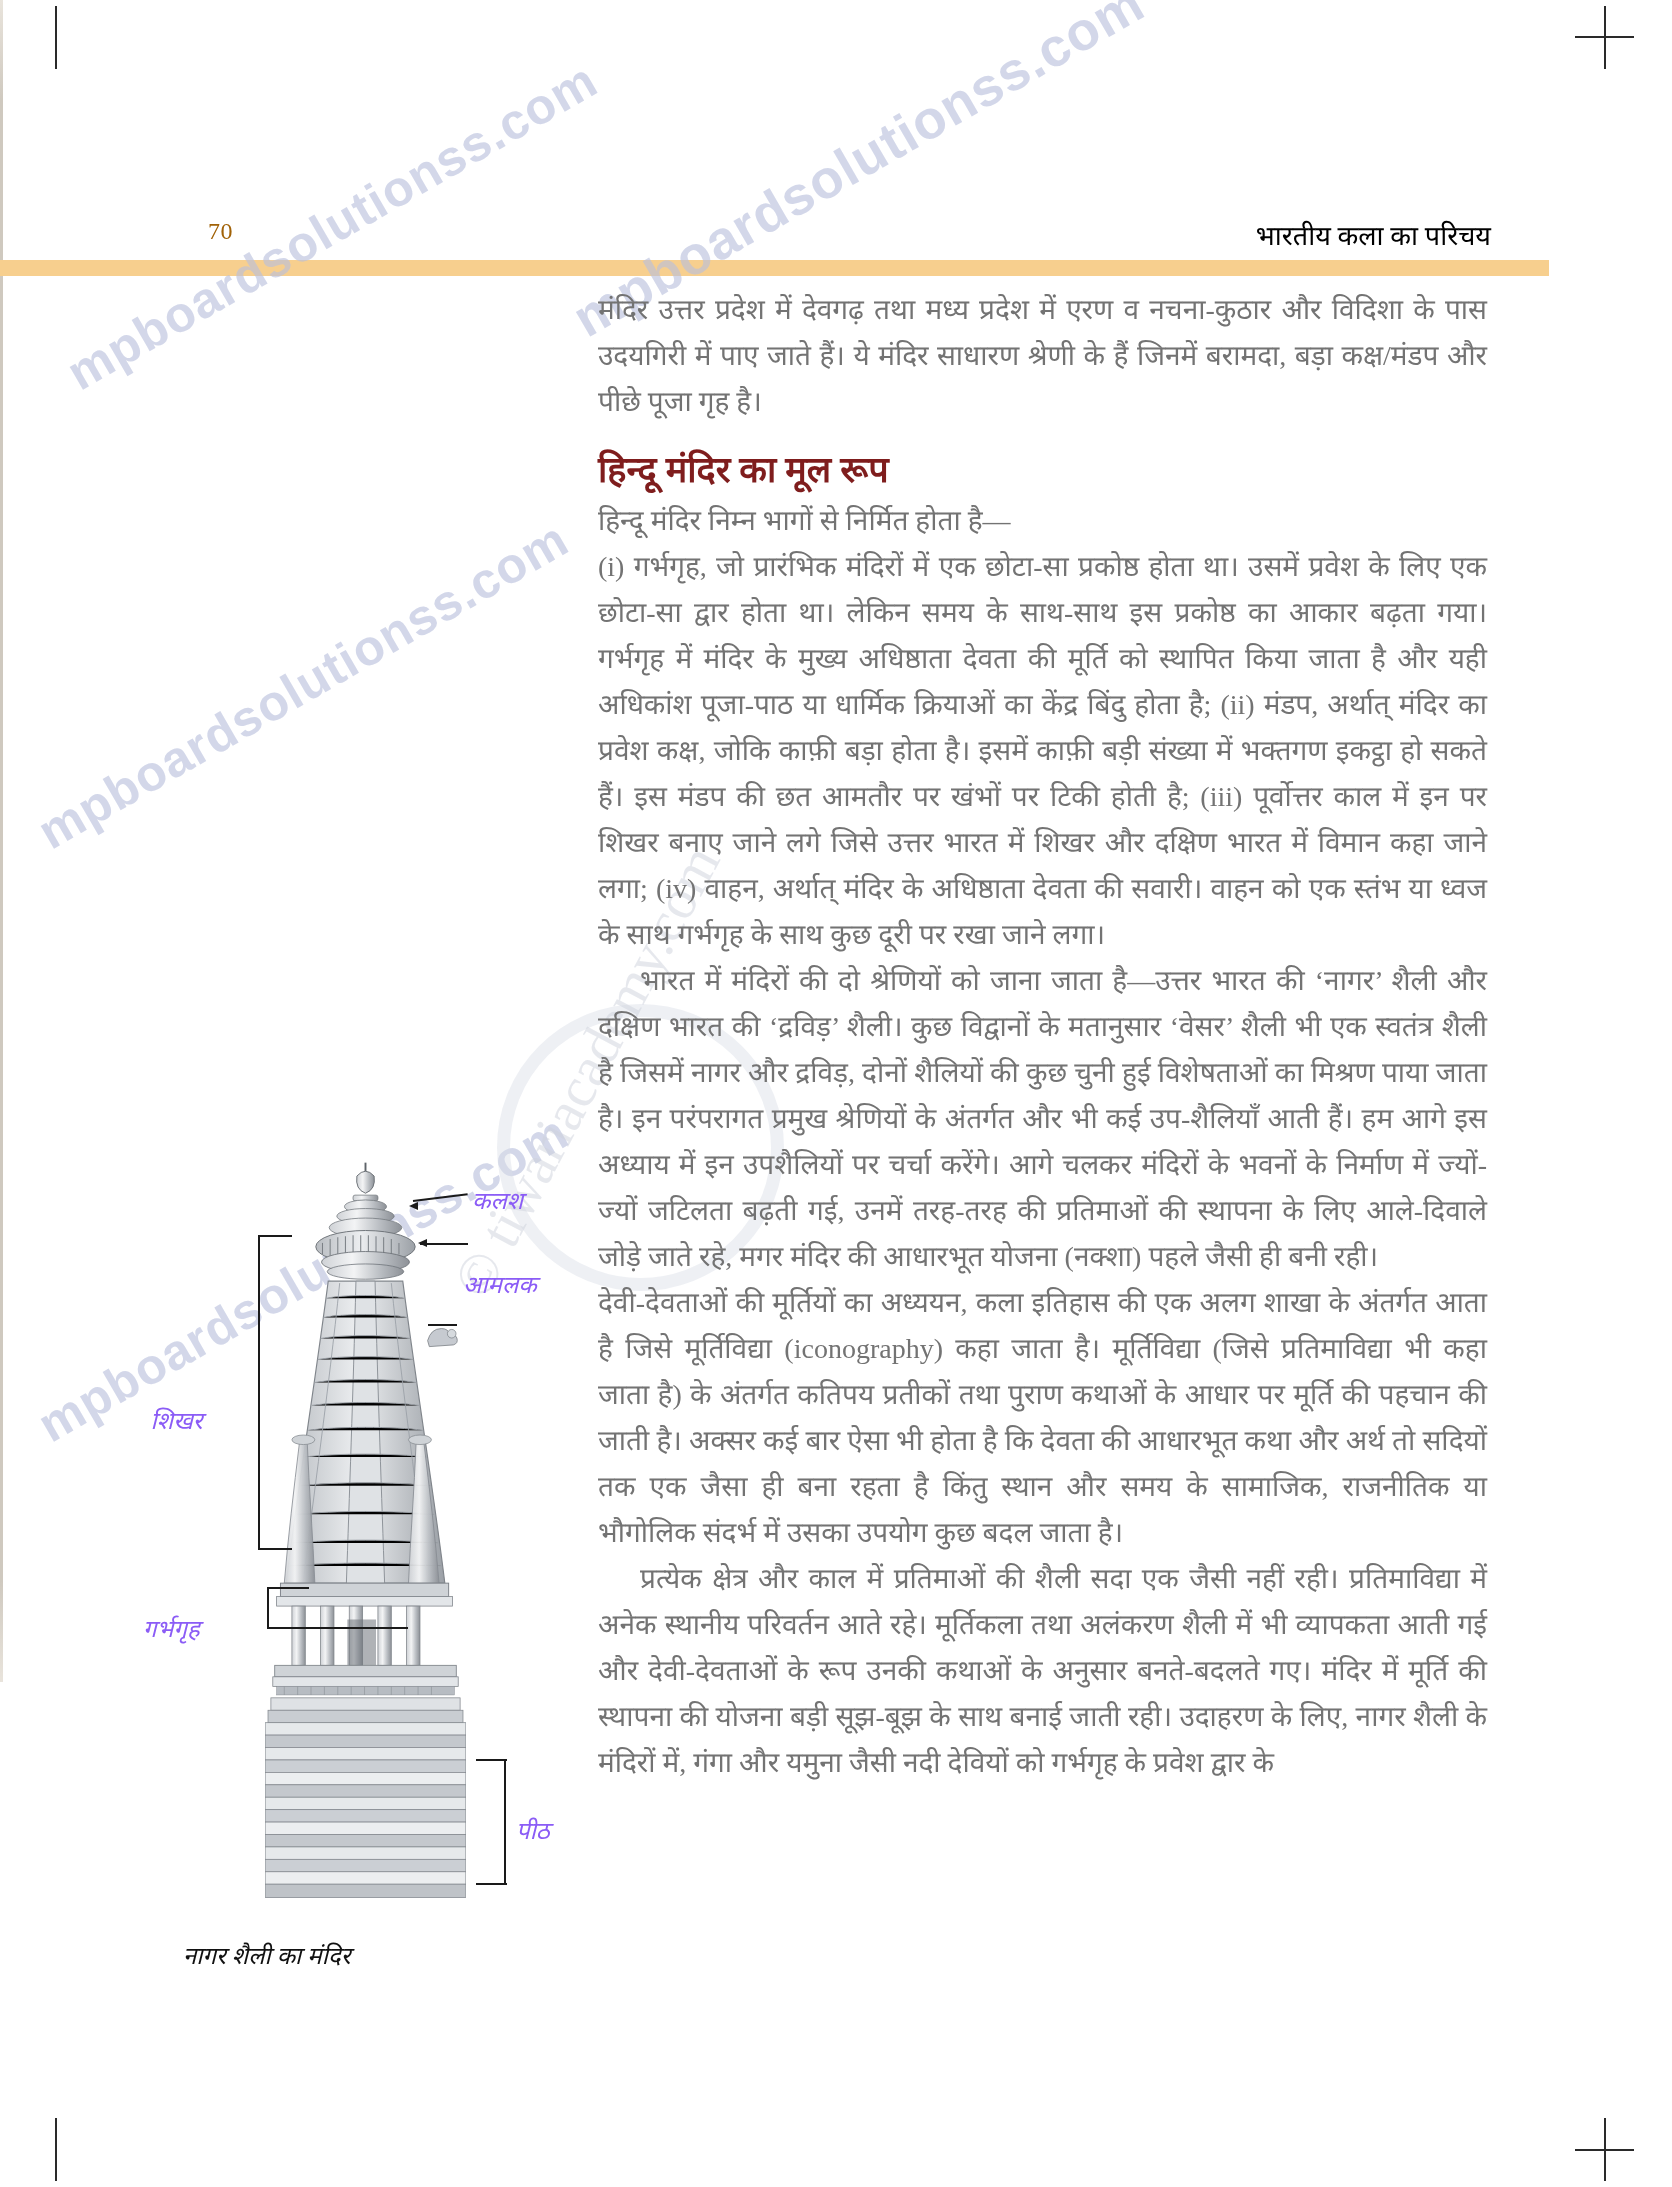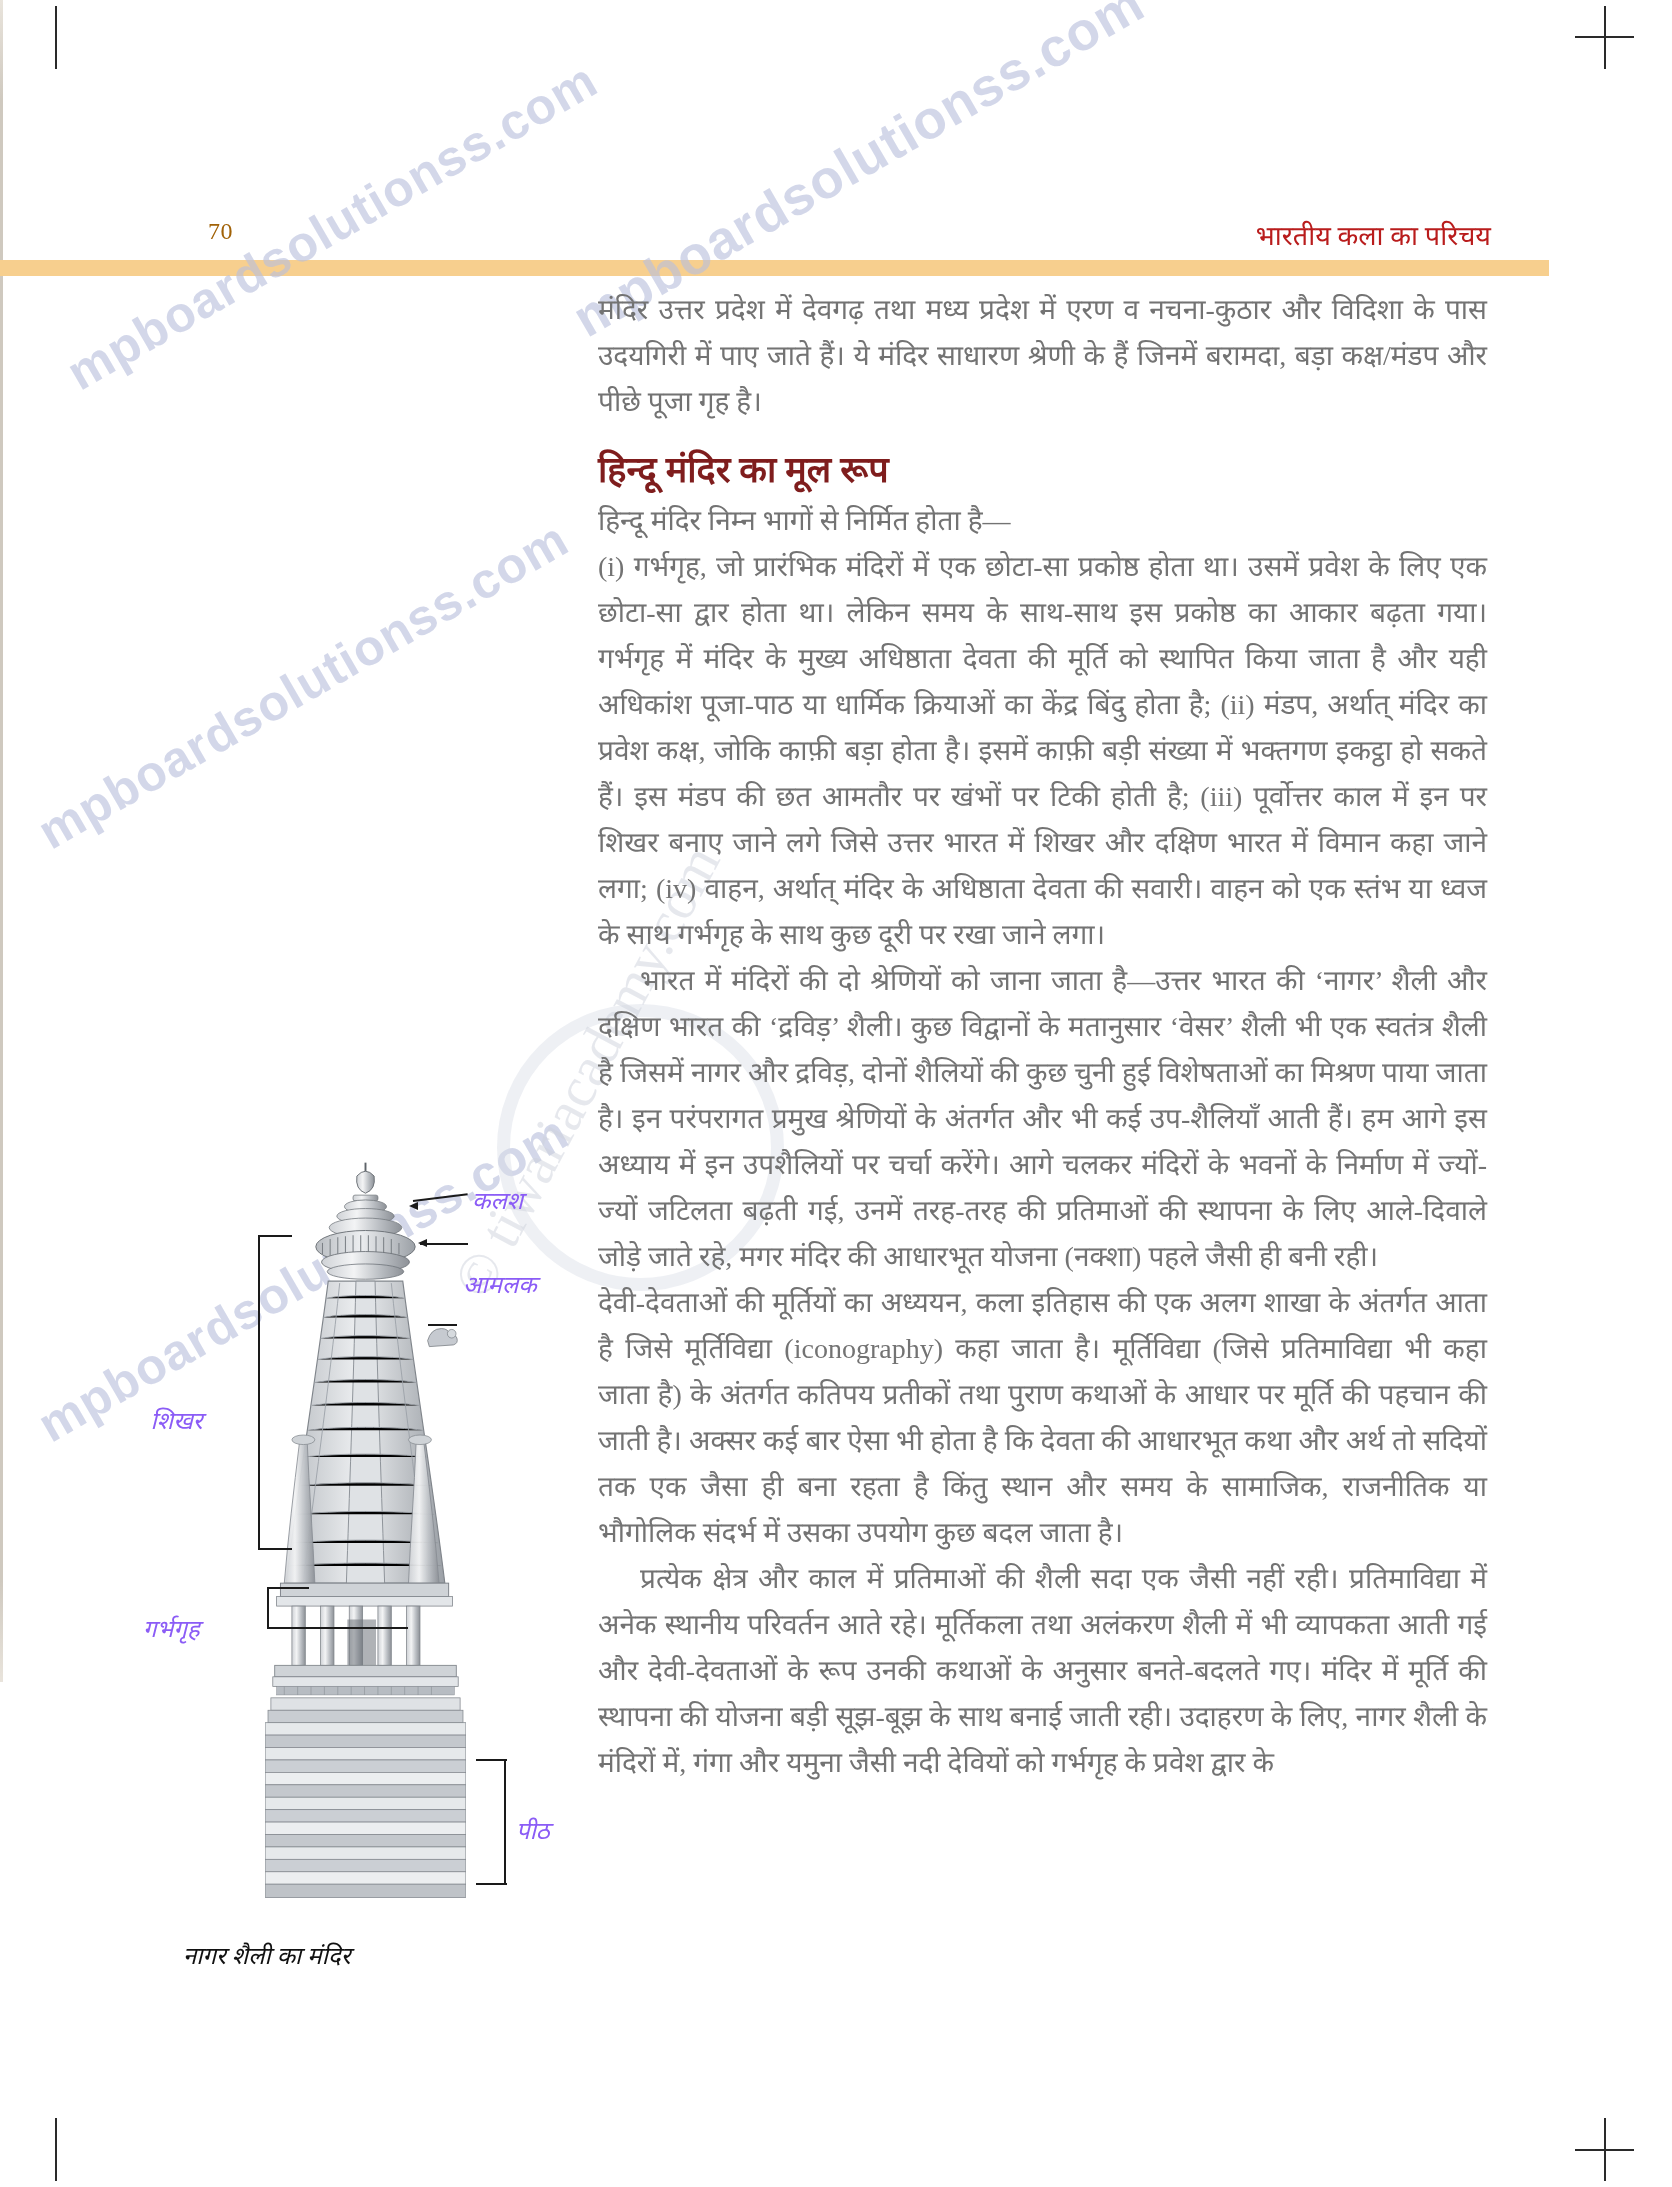--- a/index.html
+++ b/index.html
@@ -33,21 +33,21 @@
     position: absolute;
     left: 208px; top: 218px;
     font-size: 24px;
     color: #a16207;
     letter-spacing: 0.5px;
   }
   .runhead {
     position: absolute;
     right: 182px; top: 216px;
     font-size: 27px;
-    color: #b91c1c;
+    color: #000000;
     font-family: "Liberation Serif", serif;
   }
   .rule {
     position: absolute;
     left: 0; top: 260px;
     width: 1549px; height: 16.3px;
     background: #f7cf8e;
   }
 
   

